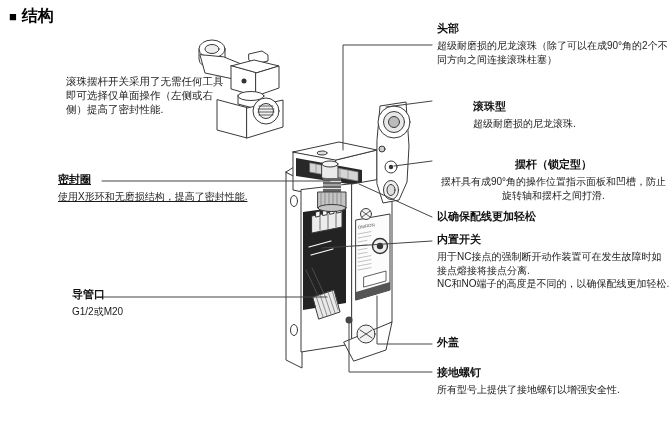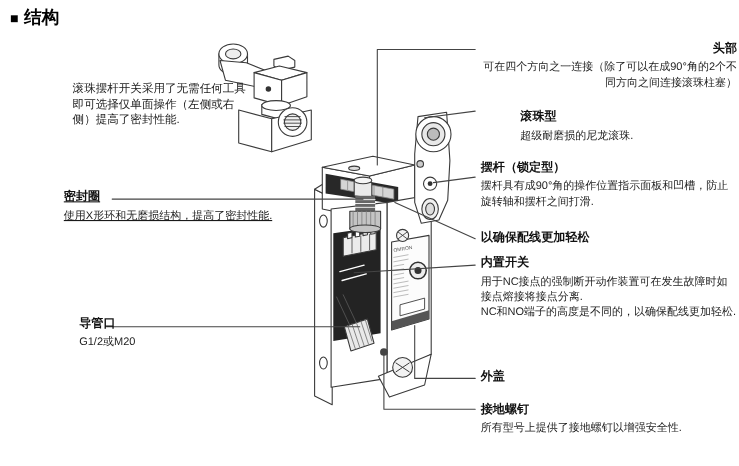--- a/index.html
+++ b/index.html
@@ -12,21 +12,21 @@
   .note{position:absolute;left:66px;top:75px;width:158px;font-size:10.5px;line-height:1.32;color:#1a1a1a;}
   .callout{position:absolute;}
   .clabel{font-weight:bold;font-size:11px;line-height:1.2;color:#111;}
   .cdesc{font-size:10px;line-height:1.34;margin-top:4px;color:#1c1c1c;}
   .cdesc + .cdesc{margin-top:0;}
   
   .lc0{left:58px;top:173px;width:272px;text-decoration:underline;}
   .lc1{left:72px;top:288px;width:200px;}
   
   .rc{left:437px;width:233px;}
-  .rc0{top:38px;text-align:right;} .rc1{top:100px;margin-left:36px;} .rc2{top:146px;} .rc3{top:210px;}
+  .rc0{top:22px;} .rc1{top:100px;margin-left:36px;} .rc2{top:158px;text-align:center;} .rc3{top:210px;}
   .rc4{top:233px;} .rc5{top:336px;} .rc6{top:366px;}
 </style>
 </head>
 <body>
 
 <div class="page">
 
   <svg class="art" width="672" height="424" viewBox="0 0 672 424">
     <g stroke="#3a3a3a" stroke-width="1" fill="none" stroke-linejoin="round" stroke-linecap="round">
 
@@ -140,21 +140,21 @@
     <div class="clabel">密封圈</div>
     <div class="cdesc">使用X形环和无磨损结构，提高了密封性能.</div>
   </div>
   <div class="callout lc1">
     <div class="clabel">导管口</div>
     <div class="cdesc">G1/2或M20</div>
   </div>
 
   <div class="callout rc rc0">
     <div class="clabel">头部</div>
-    <div class="cdesc">可在四个方向之一连接（除了可以在成90°角的2个不同方向之间连接滚珠柱塞）</div>
+    <div class="cdesc">超级耐磨损的尼龙滚珠（除了可以在成90°角的2个不同方向之间连接滚珠柱塞）</div>
   </div>
   <div class="callout rc rc1">
     <div class="clabel">滚珠型</div>
     <div class="cdesc">超级耐磨损的尼龙滚珠.</div>
   </div>
   <div class="callout rc rc2">
     <div class="clabel">摆杆（锁定型）</div>
     <div class="cdesc">摆杆具有成90°角的操作位置指示面板和凹槽，防止旋转轴和摆杆之间打滑.</div>
   </div>
   <div class="callout rc rc3">

